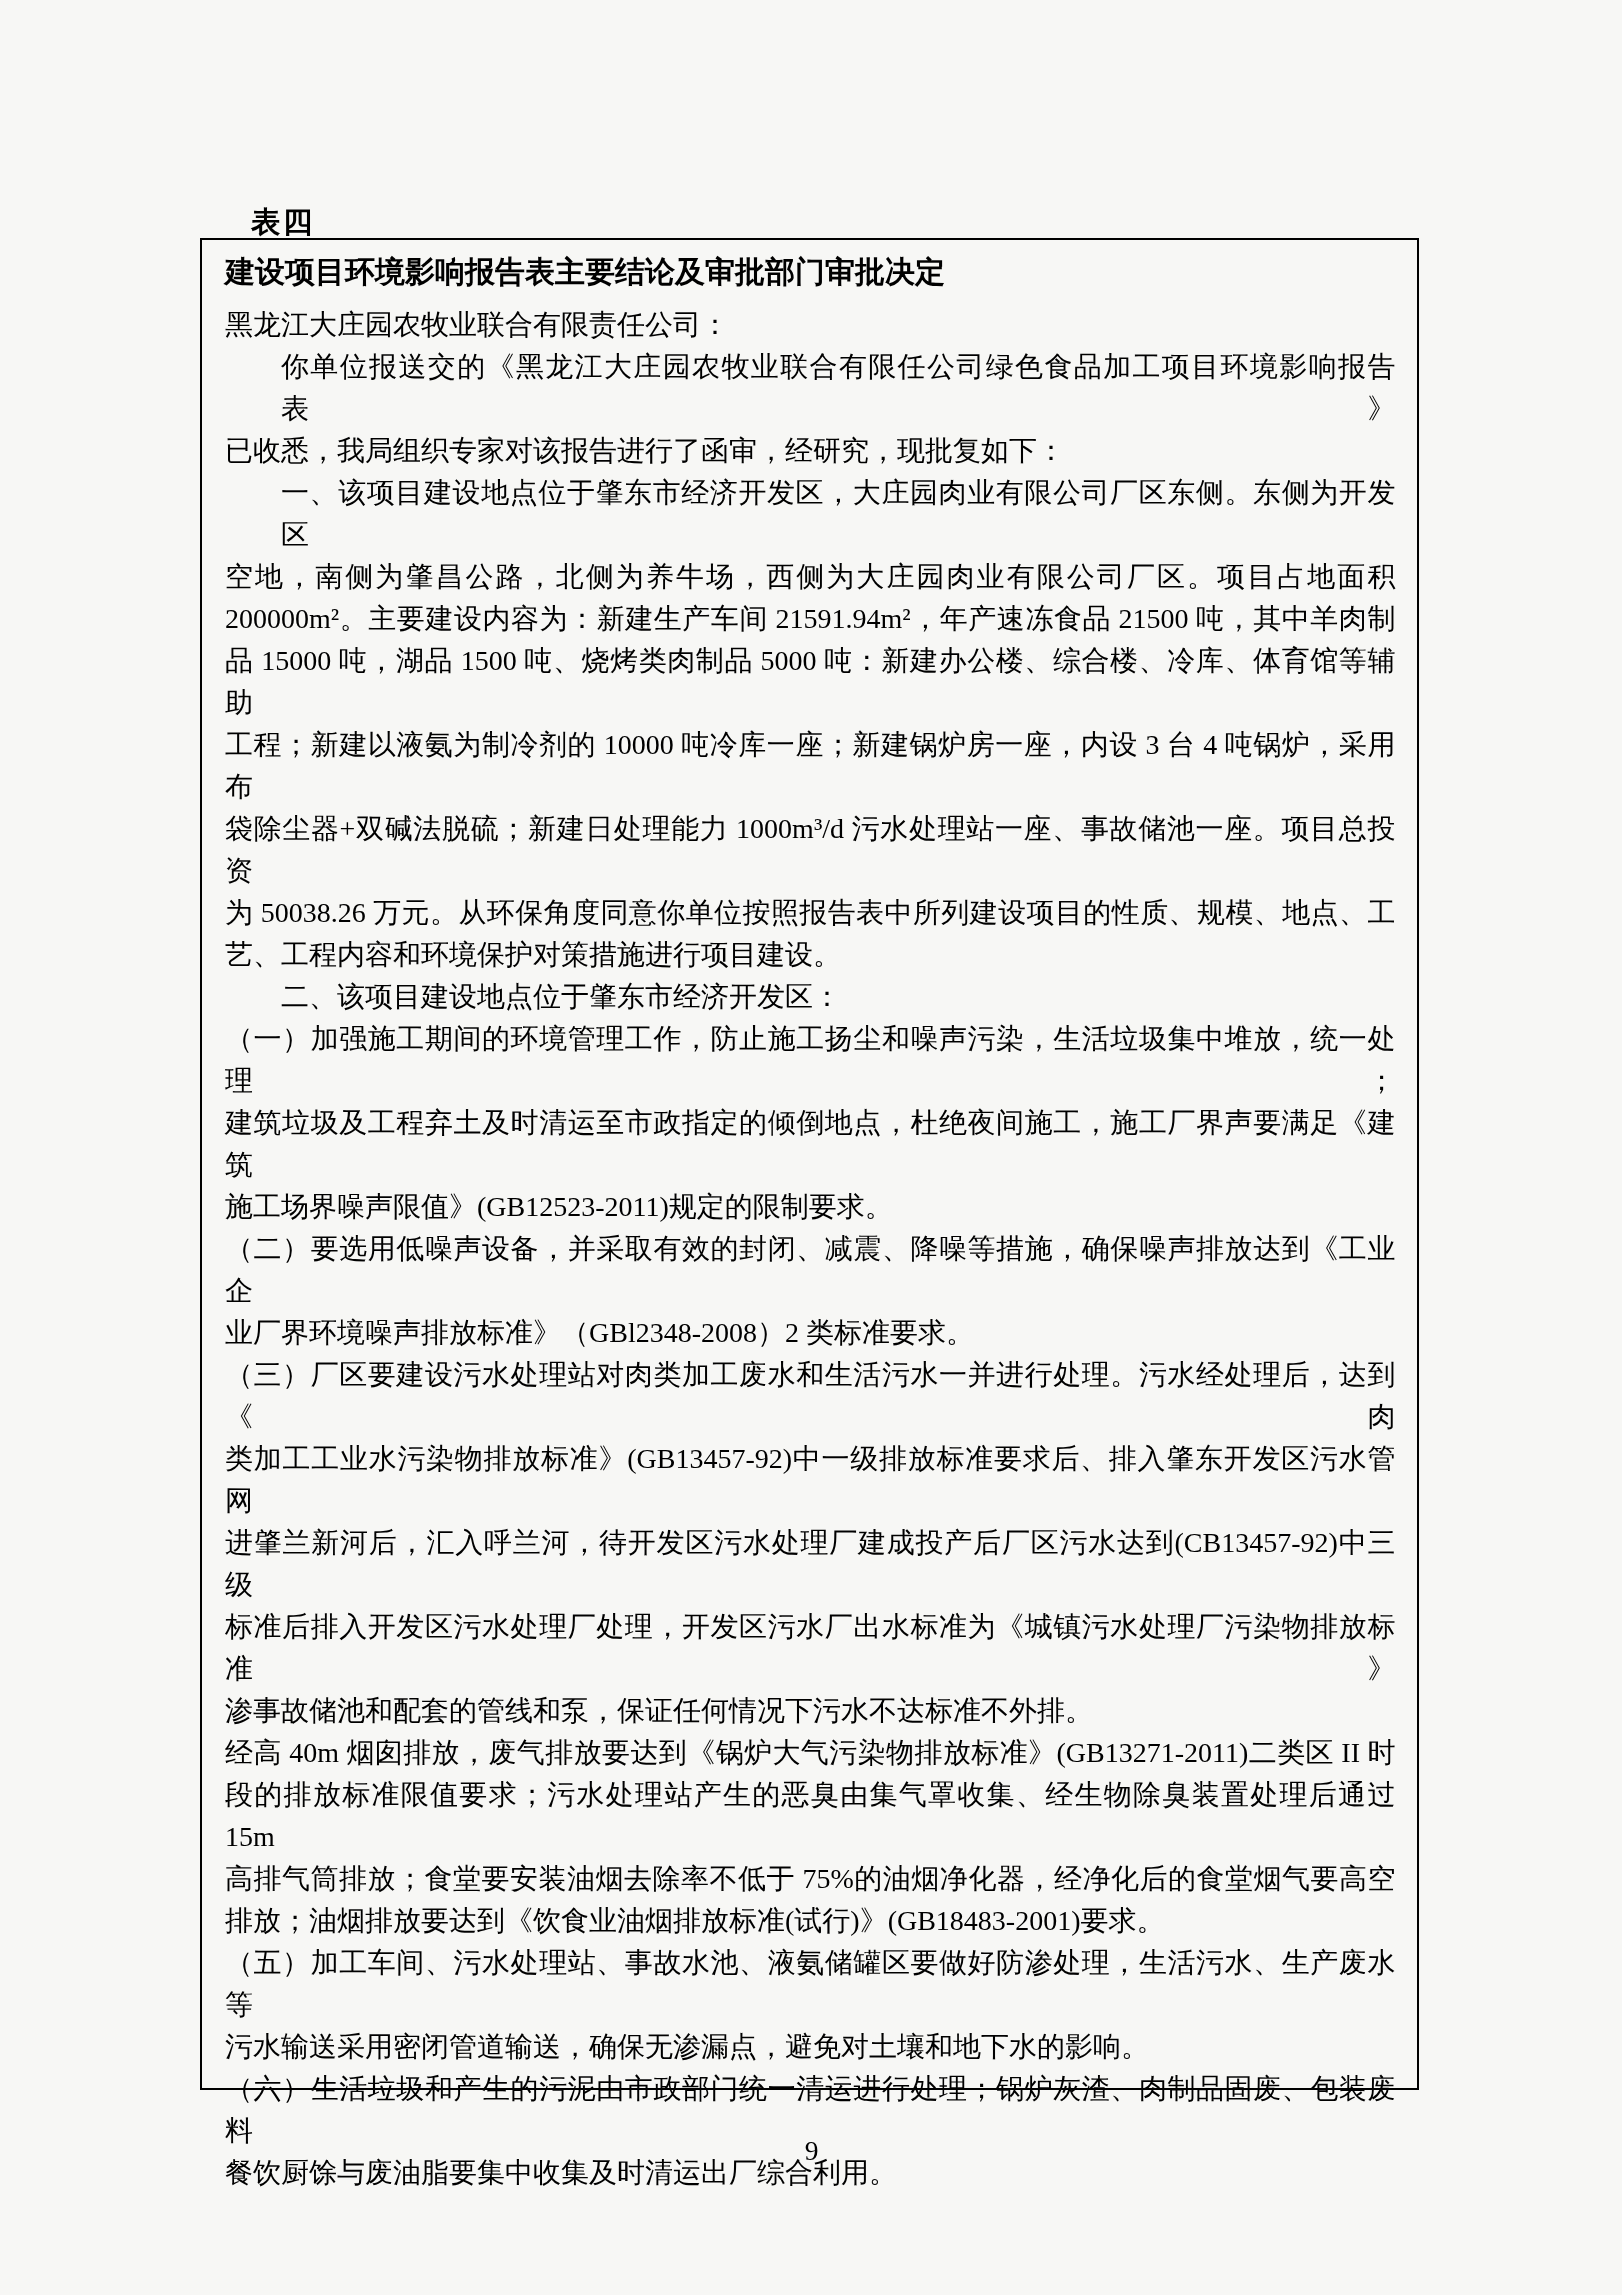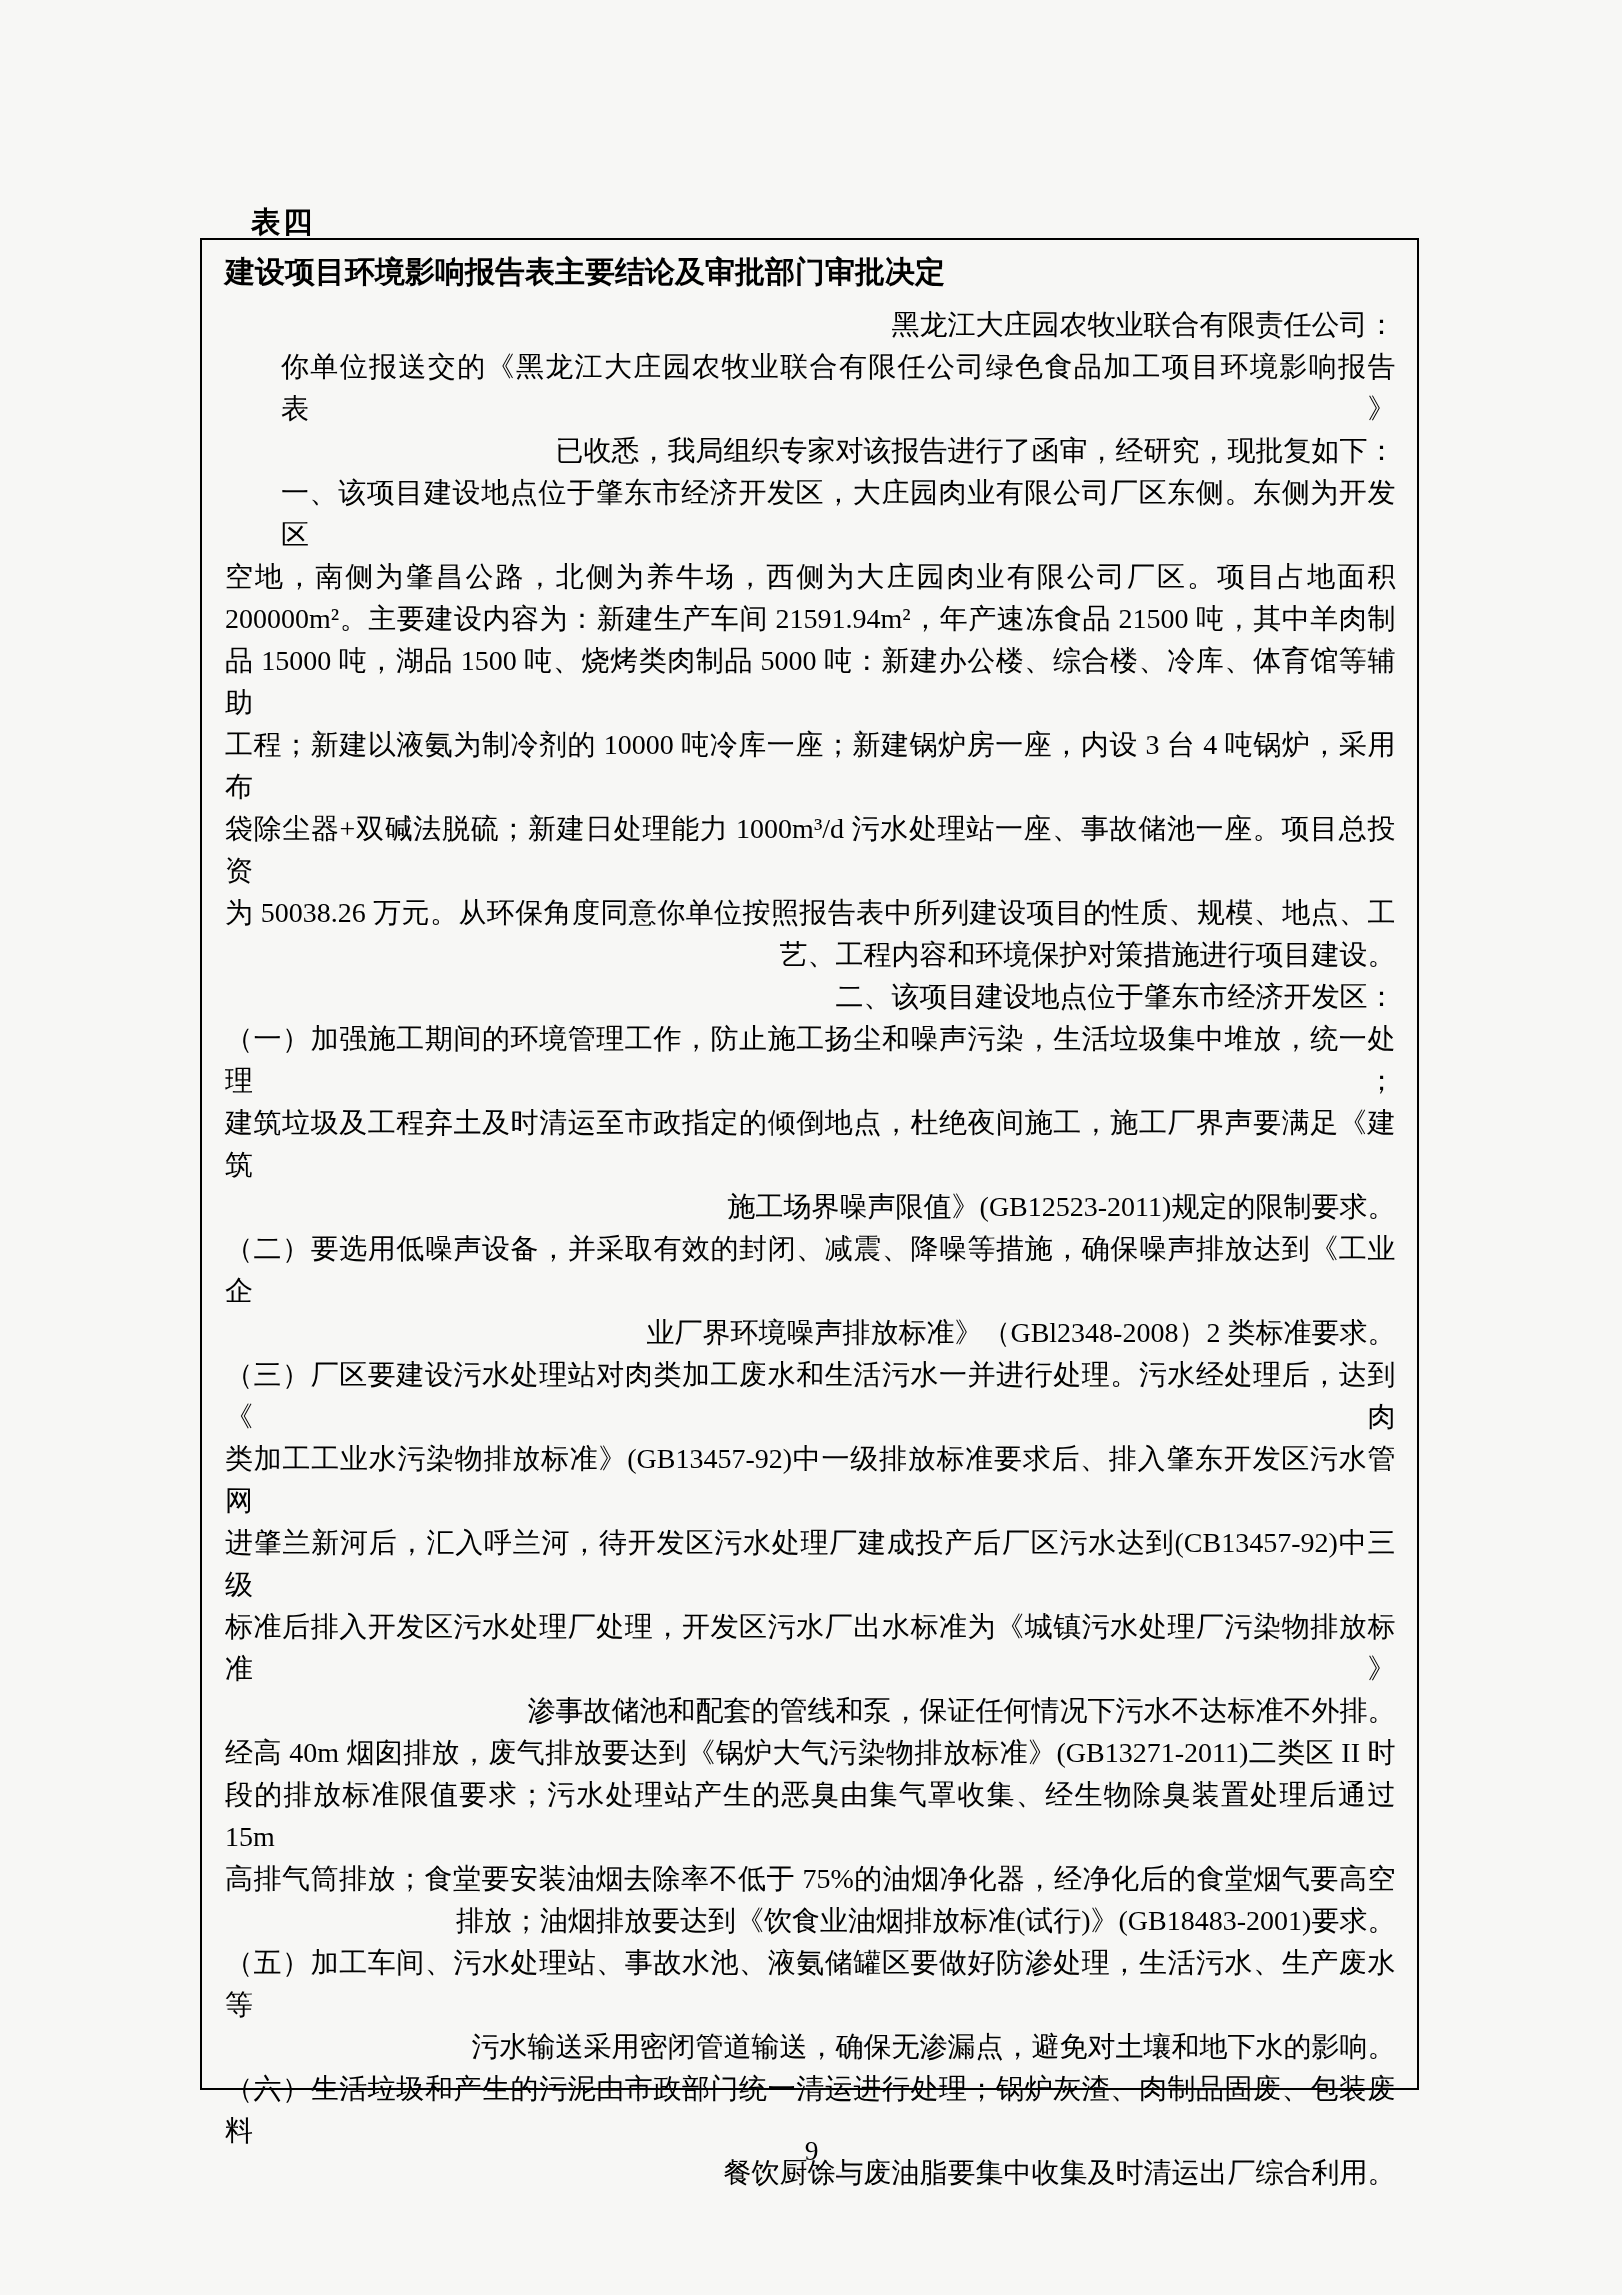--- a/index.html
+++ b/index.html
@@ -34,21 +34,21 @@
     font-weight:700;
     font-size:30px;
     line-height:46px;
     margin-bottom:9px;
     white-space:nowrap;
   }
   .line{
     font-size:28px;
     line-height:42px;
     min-height:42px;
-    text-align:right;
+    text-align:left;
   }
   .line.full{
     text-align:justify;
     text-align-last:justify;
     text-justify:inter-character;
   }
   .line.indent{
     padding-left:56px;
   }
   .page-number{

